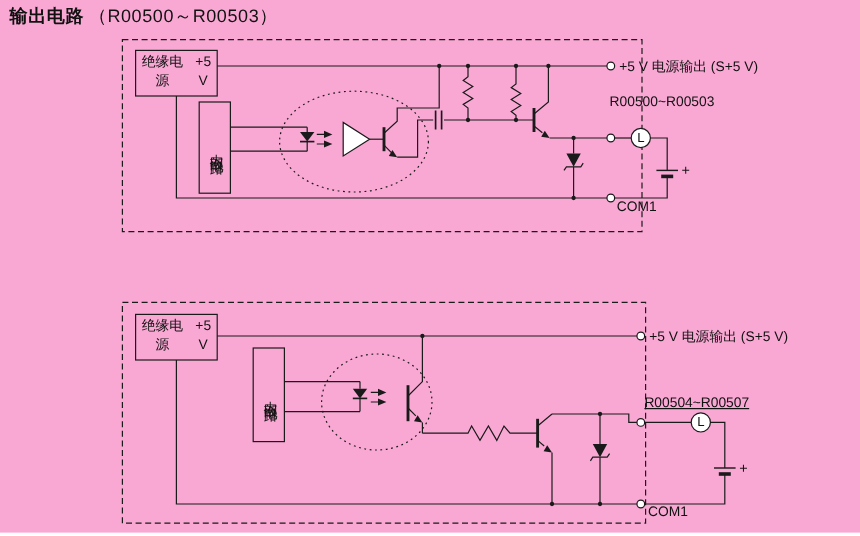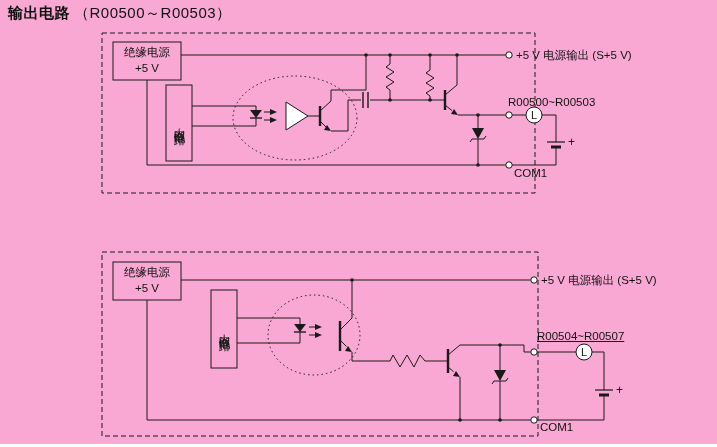--- a/index.html
+++ b/index.html
@@ -7,21 +7,21 @@
     position:relative;width:717px;height:444px;background:#f9a8d4;
     font-family:"Liberation Sans","DejaVu Sans",sans-serif;color:#111;
     overflow:hidden;
   }
   .abs{position:absolute;}
   .title{font-size:15px;white-space:nowrap;letter-spacing:.5px;}
   .title .prefix{font-weight:bold;}
   .title .range{margin-left:4px;font-weight:normal;}
   .lbl{font-size:11.5px;white-space:nowrap;}
   .boxlabel{
-    display:flex;flex-direction:column;align-items:center;justify-content:center;
+    display:flex;align-items:center;justify-content:center;
     text-align:center;font-size:11.5px;line-height:1.35;
   }
   .vert{
     writing-mode:vertical-rl;text-orientation:upright;
     display:flex;align-items:center;justify-content:center;
     font-size:11.5px;letter-spacing:2px;
   }
   .loadletter{font-size:11px;text-align:center;}
   .plus{font-size:12px;}
   svg.canvas{position:absolute;left:0;top:0;}
@@ -208,21 +208,21 @@
 
   <div class="abs boxlabel" style="left:113px;top:42px;width:68px;height:38px;">
     <span>绝缘电源</span>
     <span>+5 V</span>
   </div>
 
   <div class="abs vert" style="left:166px;top:85px;width:26px;height:76px;">内部电路</div>
 
   <div class="abs lbl" style="left:516px;top:48px;">+5 V 电源输出 (S+5 V)</div>
 
-  <div class="abs lbl" style="left:508px;top:96px;">R00500~R00503</div>
+  <div class="abs lbl" style="left:508px;top:79px;">R00500~R00503</div>
 
   <div class="abs lbl" style="left:514px;top:167px;">COM1</div>
 
   <div class="abs loadletter" style="left:529px;top:109px;width:10px;">L</div>
 
   <div class="abs plus" style="left:568px;top:135px;">+</div>
 
 
   <div class="abs boxlabel" style="left:113px;top:262px;width:68px;height:38px;">
     <span>绝缘电源</span>

